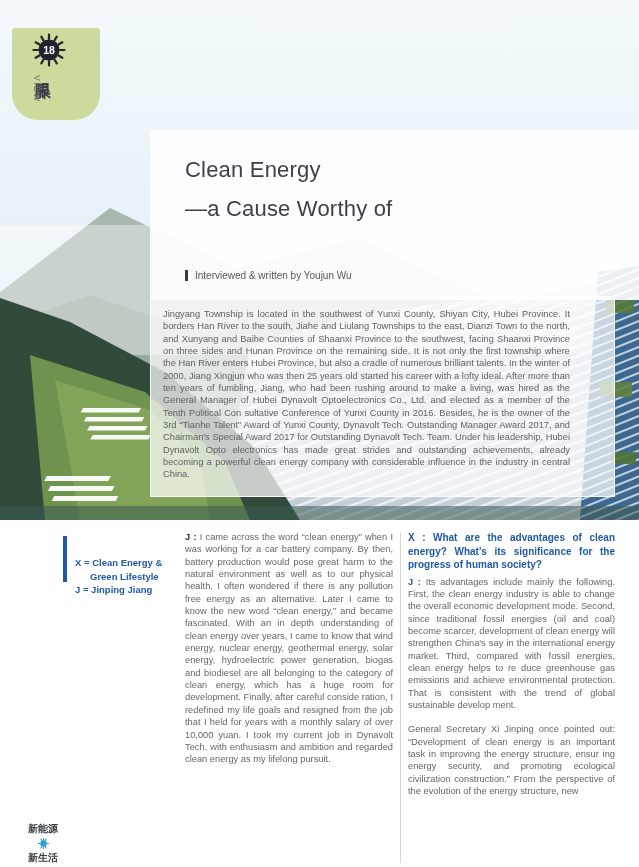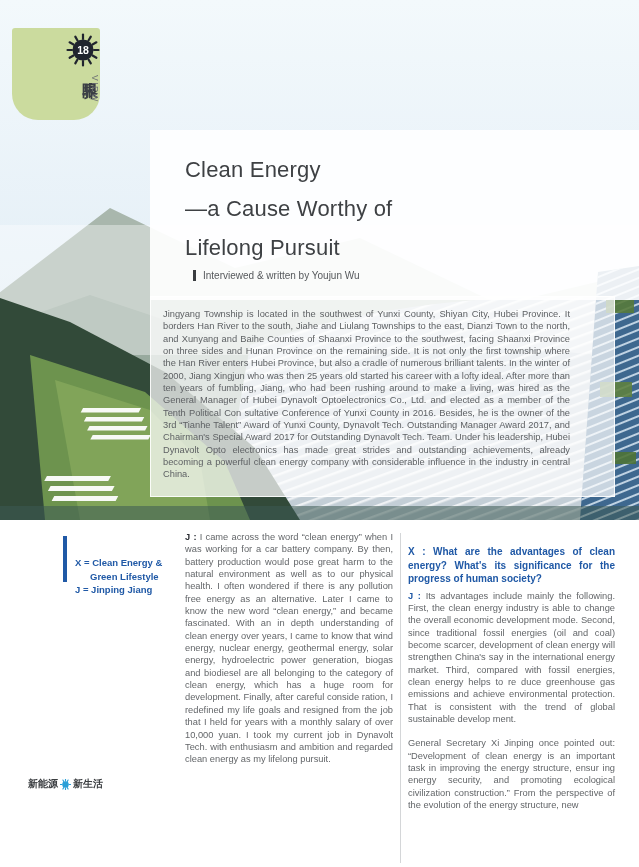--- a/index.html
+++ b/index.html
@@ -6,52 +6,52 @@
   body{
     width:639px;height:867px;position:relative;background:#ffffff;
     font-family:"Liberation Sans", sans-serif;overflow:hidden;
   }
   
   .photo{position:absolute;left:0;top:0;width:639px;height:520px;}
   
   .tab{
     position:absolute;left:12px;top:28px;width:88px;height:92px;
     background:#cbdb9e;border-radius:3px 3px 26px 26px;
-    display:flex;flex-direction:column;align-items:flex-end;padding-top:5px;box-sizing:border-box;
+    display:flex;flex-direction:column;align-items:flex-start;padding-top:5px;box-sizing:border-box;padding-left:20px;
   }
   .sun-badge{position:relative;width:34px;height:34px;}
   .tab-cn{writing-mode:vertical-rl;font-size:16px;font-weight:bold;color:#3b3f45;letter-spacing:2px;margin-top:2px;}
   .tab-en{writing-mode:vertical-rl;font-size:8.5px;color:#6d7174;letter-spacing:1.5px;margin-top:2px;}
   
   .panel-title{position:absolute;left:150px;top:130px;width:489px;height:170px;background:rgba(255,255,255,0.90);}
   .panel-intro{position:absolute;left:150px;top:296px;width:465px;height:201px;background:rgba(255,255,255,0.72);border:1px solid rgba(255,255,255,0.85);box-sizing:border-box;}
   
   .title{position:absolute;left:185px;top:150px;width:420px;font-size:22px;line-height:39px;color:#3e4144;letter-spacing:0.2px;}
-  .byline{position:absolute;left:185px;top:270px;display:flex;align-items:flex-start;font-size:10px;color:#56595c;margin-left:8px;}
+  .byline{position:absolute;left:185px;top:270px;display:flex;align-items:flex-start;font-size:10px;color:#56595c;}
   .byline-bar{display:inline-block;width:3px;height:11px;background:#3a3d40;margin-right:7px;}
   
   .intro{position:absolute;left:163px;top:308px;width:407px;font-size:9.3px;line-height:12.35px;color:#5e6164;text-align:justify;}
   
   .legend-bar{position:absolute;left:63px;top:536px;width:4px;height:46px;background:#2059a6;}
   .legend{position:absolute;left:75px;top:556px;width:110px;font-size:9.5px;font-weight:bold;color:#2059a6;line-height:13.5px;}
   .legend .l2{padding-left:15px;}
   
   .col1{position:absolute;left:185px;top:531px;width:208px;}
   .col2{position:absolute;left:408px;top:531px;width:207px;}
   .divider{position:absolute;left:400px;top:533px;width:1px;height:330px;background:#d4d6d8;}
   .question{font-size:10px;font-weight:bold;line-height:13.5px;margin:0 0 4px 0;text-align:justify;}
   .q-dark{color:#2b2e34;}
-  .q-blue{color:#2059a6;margin-top:14px;}
+  .q-blue{color:#2059a6;}
   .ans{font-size:9.3px;line-height:12.35px;color:#636669;text-align:justify;margin:0;}
   .ans + .ans{margin-top:12px;}
   .prefix{font-weight:bold;}
   .p-dark{color:#2b2e34;}
   .p-blue{color:#2059a6;}
   
-  .footer-logo{position:absolute;left:28px;top:777px;display:flex;align-items:center;gap:2px;font-size:10px;font-weight:bold;color:#3a3d40;}
+  .footer-logo{position:absolute;left:28px;top:822px;display:flex;align-items:center;gap:2px;font-size:10px;font-weight:bold;color:#3a3d40;flex-direction:column;}
 </style>
 </head>
 <body>
 
 <div class="photo">
   <svg width="639" height="520" viewBox="0 0 639 520" preserveAspectRatio="none">
     <defs>
       <linearGradient id="sky" x1="0" y1="0" x2="0" y2="1">
         <stop offset="0" stop-color="#f3f9fc"></stop>
         <stop offset="0.6" stop-color="#e3eef6"></stop>
@@ -127,21 +127,20 @@
   <span class="tab-cn">眼界</span>
   <span class="tab-en">VIEW</span>
 </div>
 
 <div class="panel-title"></div>
 <div class="panel-intro"></div>
 
 <div class="title">
   <div>Clean Energy</div>
   <div>—a Cause Worthy of</div>
-  <div>Lifelong Pursuit</div>
 </div>
 <div class="byline">
   <span class="byline-bar"></span>
   <span>Interviewed &amp; written by  Youjun Wu</span>
 </div>
 
 <div class="intro">Jingyang Township is located in the southwest of Yunxi County, Shiyan City, Hubei Province. It borders Han River to the south, Jiahe and Liulang Townships to the east, Dianzi Town to the north, and Xunyang and Baihe Counties of Shaanxi Province to the southwest, facing Shaanxi Province on three sides and Hunan Province on the remaining side. It is not only the first township where the Han River enters Hubei Province, but also a cradle of numerous brilliant talents. In the winter of 2000, Jiang Xingjun who was then 25 years old started his career with a lofty ideal. After more than ten years of fumbling, Jiang, who had been rushing around to make a living, was hired as the General Manager of Hubei Dynavolt Optoelectronics Co., Ltd. and elected as a member of the Tenth Political Con sultative Conference of Yunxi County in 2016. Besides, he is the owner of the 3rd “Tianhe Talent” Award of Yunxi County, Dynavolt Tech. Outstanding Manager Award 2017, and Chairman's Special Award 2017 for Outstanding Dynavolt Tech. Team. Under his leadership, Hubei Dynavolt Opto electronics has made great strides and outstanding achievements, already becoming a powerful clean energy company with considerable influence in the industry in central China.</div>
 
 <div class="legend-bar"></div>
 <div class="legend">

